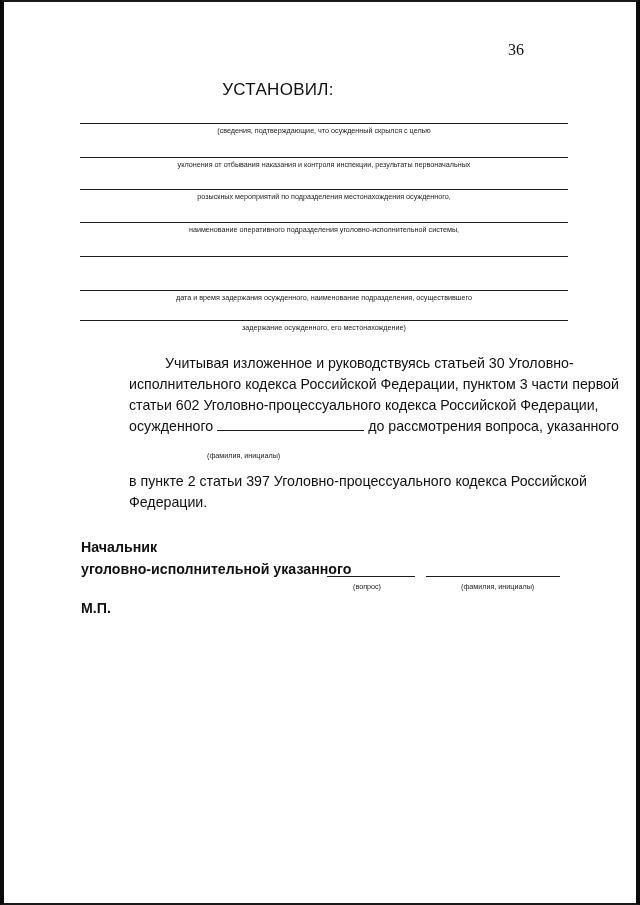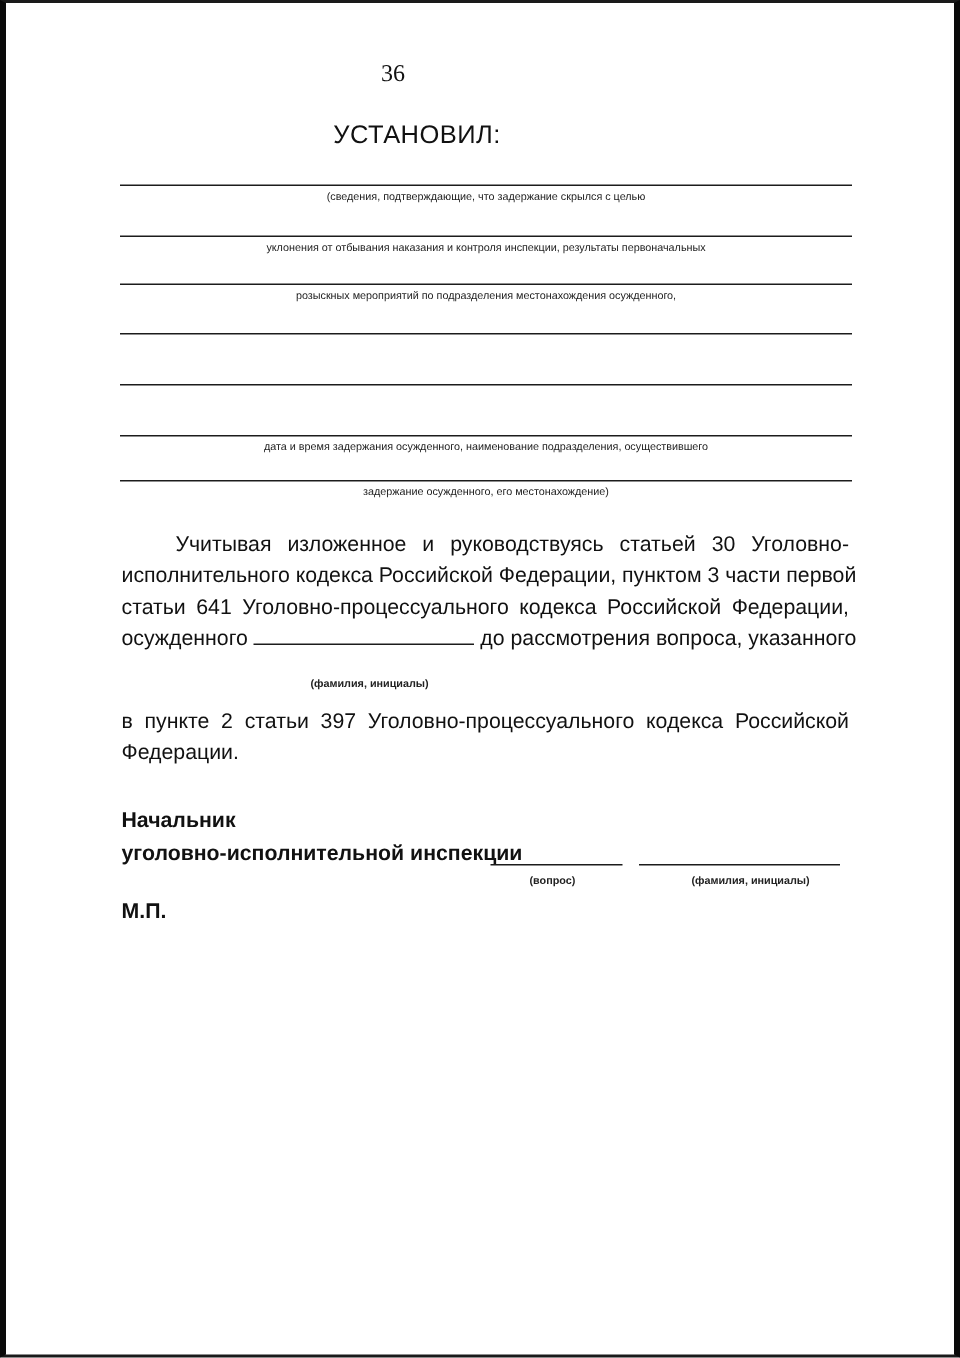--- a/index.html
+++ b/index.html
@@ -23,21 +23,21 @@
     border-left: 4px solid #0a0a0a;
     border-top: 2px solid #1a1a1a;
     border-right: 4px solid #0a0a0a;
     border-bottom: 2px solid #1a1a1a;
     pointer-events: none;
   }
   .page-number {
     position: absolute;
     left: 0; width: 524px;
     top: 41px;
-    text-align: center;
+    text-align: right;
     font-size: 16px;
   }
   .heading {
     position: absolute;
     left: 0; width: 556px;
     top: 80px;
     text-align: center;
     font-family: "Liberation Sans", "DejaVu Sans", sans-serif;
     font-size: 17px;
     letter-spacing: 0.3px;
@@ -67,38 +67,38 @@
     font-size: 14.2px;
     line-height: 21px;
     text-align: justify;
     text-align-last: justify;
   }
   .para-line {
     display: block;
     text-align: justify;
     text-align-last: justify;
     white-space: nowrap;
+    margin-left: 48px;
   }
   .para-line.indent { padding-left: 36px; }
   .para-line.last { text-align-last: left; }
   .inline-blank {
     display: inline-block;
     width: 147px;
     border-bottom: 1.3px solid #1c1c1c;
     height: 12px;
     vertical-align: baseline;
     margin: 0 4px;
   }
   .small-caption {
     position: absolute;
     font-family: "Liberation Sans", "DejaVu Sans", sans-serif;
     font-size: 7.2px;
     color: #222;
     white-space: nowrap;
-    font-weight: bold;
   }
   .sig-text {
     position: absolute;
     left: 81px;
     font-family: "Liberation Sans", "DejaVu Sans", sans-serif;
     font-size: 14.2px;
     white-space: nowrap;
     font-weight: bold;
   }
   .sig-line {
@@ -110,57 +110,58 @@
 </head>
 <body>
 
 <div class="scan-frame"></div>
 
 <div class="page-number">36</div>
 <div class="heading">УСТАНОВИЛ:</div>
 
 <div class="fill-block" style="top:123px;">
   <div class="fill-line"></div>
-  <div class="fill-caption">(сведения, подтверждающие, что задержание скрылся с целью</div>
+  <div class="fill-caption">(сведения, подтверждающие, что осужденный скрылся с целью</div>
 </div>
 <div class="fill-block" style="top:157px;">
   <div class="fill-line"></div>
   <div class="fill-caption">уклонения от отбывания наказания и контроля инспекции, результаты первоначальных</div>
 </div>
 <div class="fill-block" style="top:189px;">
   <div class="fill-line"></div>
   <div class="fill-caption">розыскных мероприятий по подразделения местонахождения осужденного,</div>
 </div>
 <div class="fill-block" style="top:222px;">
   <div class="fill-line"></div>
+  <div class="fill-caption">наименование оперативного подразделения уголовно-исполнительной системы,</div>
 </div>
 <div class="fill-block" style="top:256px;">
   <div class="fill-line"></div>
 </div>
 <div class="fill-block" style="top:290px;">
   <div class="fill-line"></div>
   <div class="fill-caption">дата и время задержания осужденного, наименование подразделения, осуществившего</div>
 </div>
 <div class="fill-block" style="top:320px;">
   <div class="fill-line"></div>
   <div class="fill-caption">задержание осужденного, его местонахождение)</div>
 </div>
 
 <div class="para" style="top:353px;">
   <span class="para-line indent">Учитывая изложенное и руководствуясь статьей 30 Уголовно-</span>
   <span class="para-line">исполнительного кодекса Российской Федерации, пунктом 3 части первой</span>
-  <span class="para-line">статьи 641 Уголовно-процессуального кодекса Российской Федерации,</span>
+  <span class="para-line">статьи 602 Уголовно-процессуального кодекса Российской Федерации,</span>
   <span class="para-line"><span>осужденного</span><span class="inline-blank"></span><span>до рассмотрения вопроса, указанного</span></span>
 </div>
 <div class="small-caption" style="left:207px; top:451px;">(фамилия, инициалы)</div>
 
 <div class="para" style="top:471px;">
   <span class="para-line">в пункте 2 статьи 397 Уголовно-процессуального кодекса Российской</span>
   <span class="para-line last">Федерации.</span>
 </div>
 
 <div class="sig-text" style="top:539px;">Начальник</div>
-<div class="sig-text" style="top:561px;">уголовно-исполнительной инспекции</div>
+<div class="sig-text" style="top:561px;">уголовно-исполнительной указанного</div>
 <div class="sig-line" style="left:327px; top:576px; width:88px;"></div>
 <div class="sig-line" style="left:426px; top:576px; width:134px;"></div>
 <div class="small-caption" style="left:353px; top:582px;">(вопрос)</div>
 <div class="small-caption" style="left:461px; top:582px;">(фамилия, инициалы)</div>
 <div class="sig-text" style="top:600px;">М.П.</div>
 
 </body></html>

